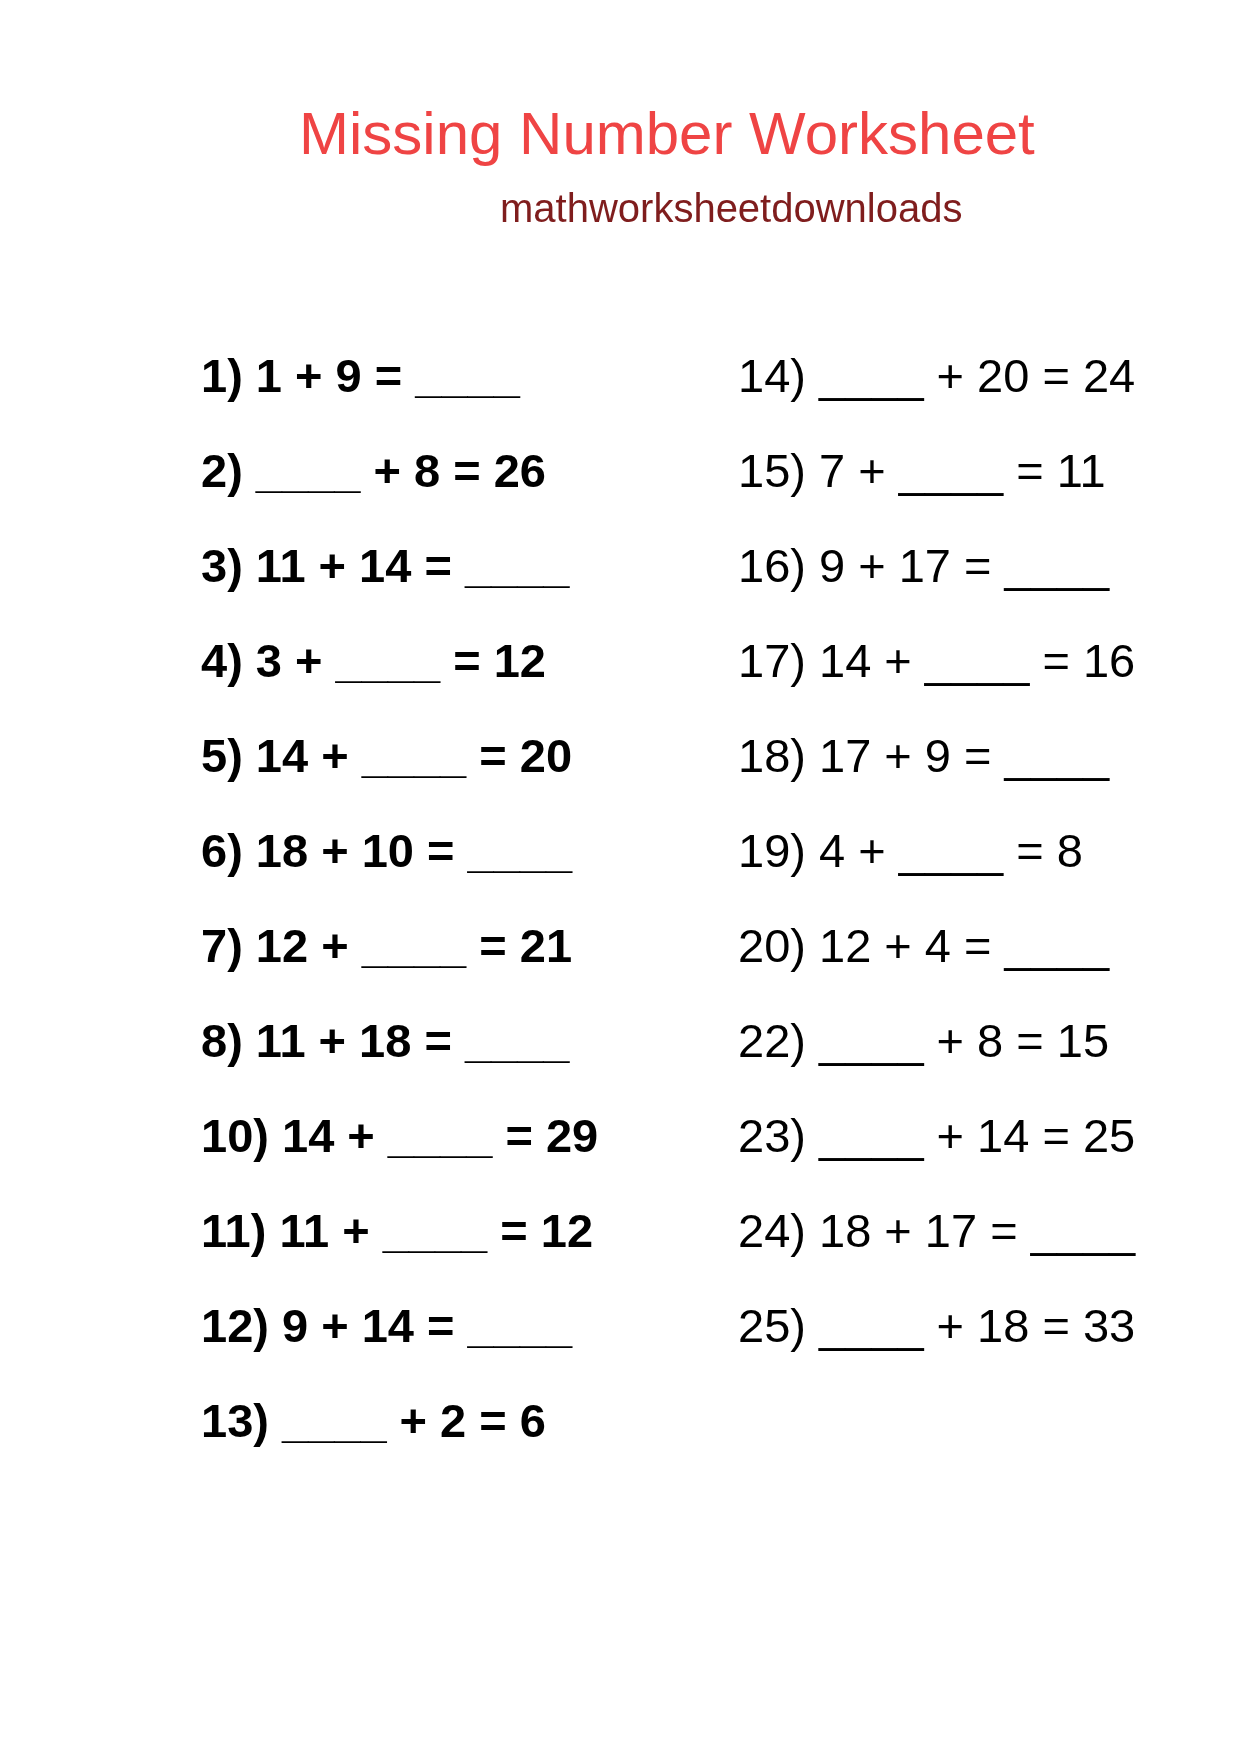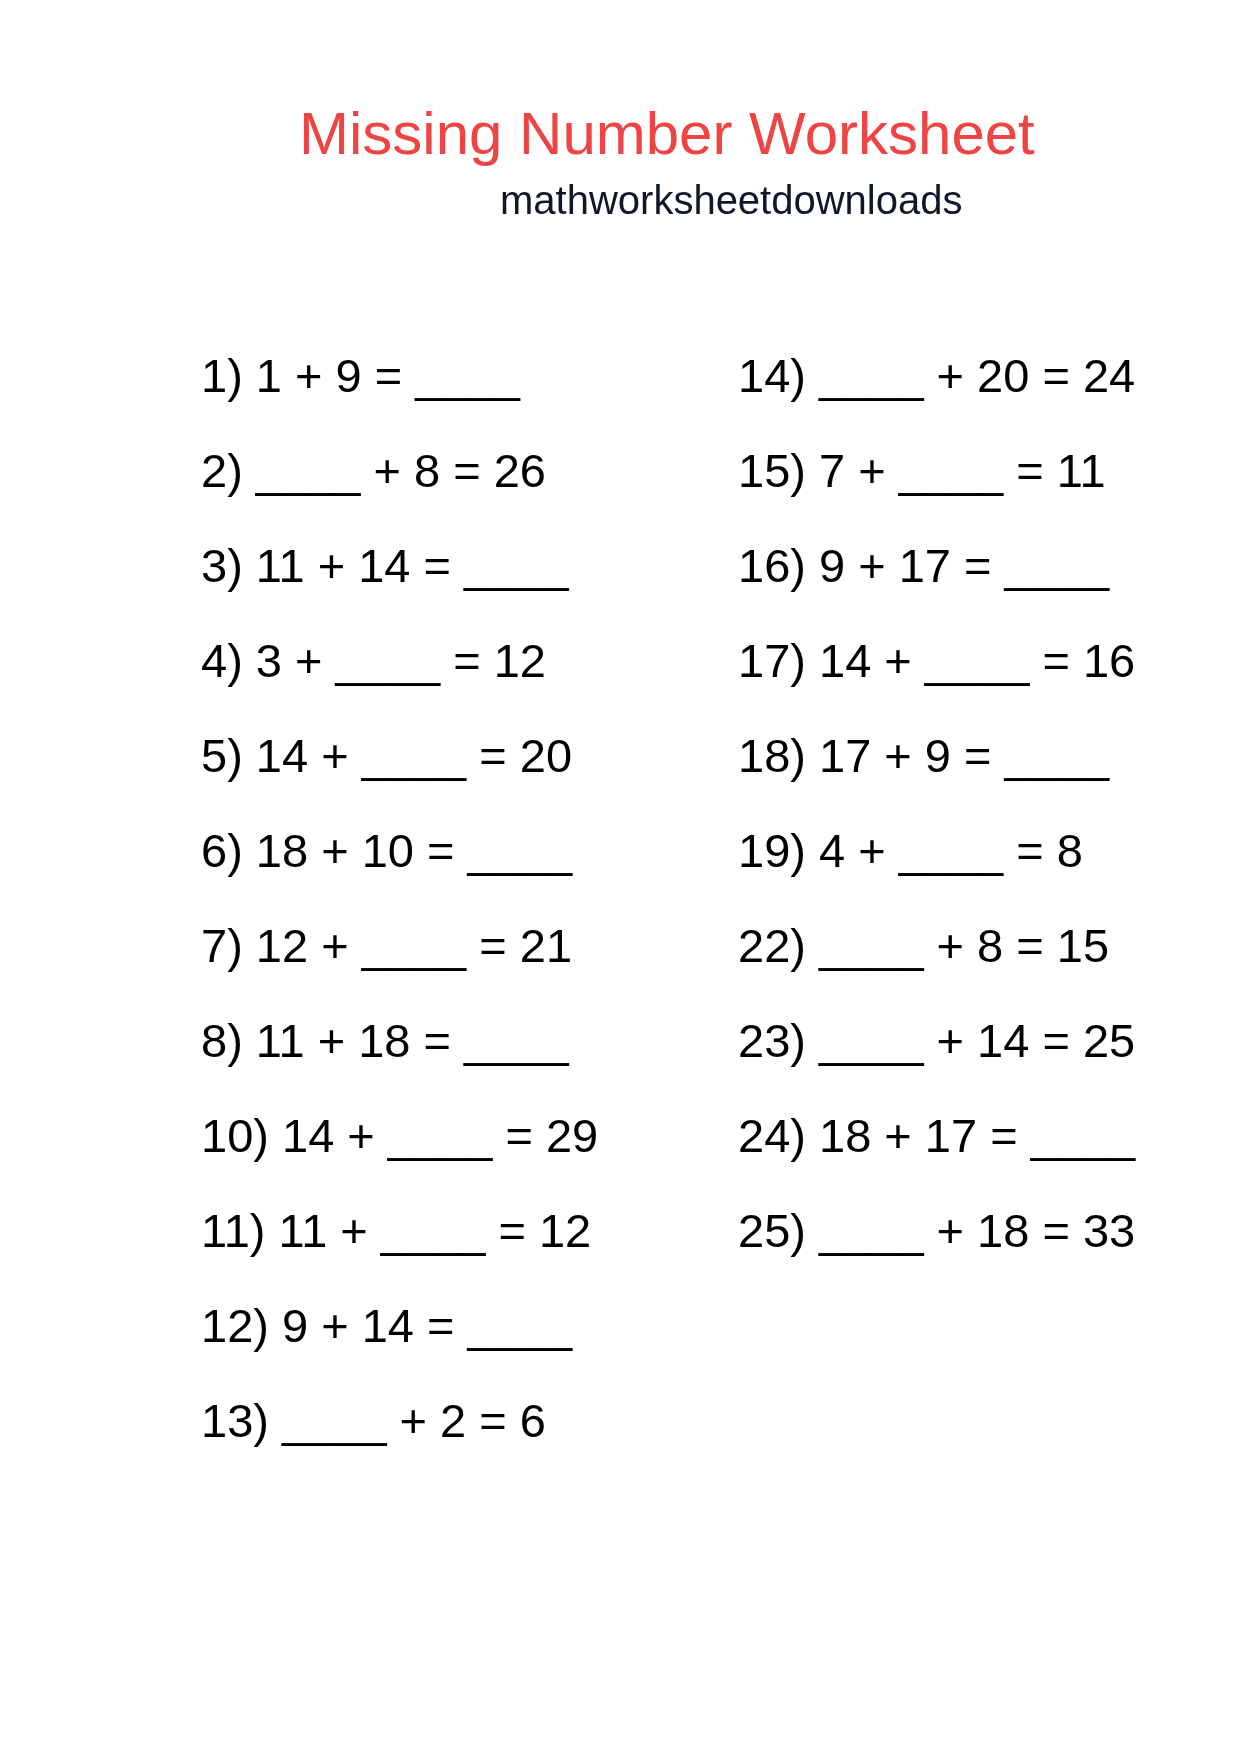--- a/index.html
+++ b/index.html
@@ -22,31 +22,31 @@
       font-size: 60px;
       line-height: 60px;
       white-space: nowrap;
       color: #ef4444;
       margin: 0;
       font-weight: normal;
     }
     .subtitle {
       position: absolute;
       left: 500px;
-      top: 180px;
+      top: 188px;
       font-size: 40px;
       line-height: 40px;
       white-space: nowrap;
-      color: #0f172a;
+      color: #7f1d1d;
     }
     .column {
       position: absolute;
       top: 328px;
     }
-    .col-left { left: 201px; }
+    .col-left { left: 201px; font-weight: bold; }
     .col-right { left: 701px; margin-left: 37px; }
     .problem {
       height: 95px;
       line-height: 95px;
       font-size: 47px;
       white-space: pre;
     }
   </style>
 </head>
 <body>
@@ -69,17 +69,18 @@
   <div class="problem">13) ____ + 2 = 6</div>
 </div>
 
 <div class="column col-right">
   <div class="problem">14) ____ + 20 = 24</div>
   <div class="problem">15) 7 + ____ = 11</div>
   <div class="problem">16) 9 + 17 = ____</div>
   <div class="problem">17) 14 + ____ = 16</div>
   <div class="problem">18) 17 + 9 = ____</div>
   <div class="problem">19) 4 + ____ = 8</div>
+  <div class="problem">20) 12 + 4 = ____</div>
   <div class="problem">22) ____ + 8 = 15</div>
   <div class="problem">23) ____ + 14 = 25</div>
   <div class="problem">24) 18 + 17 = ____</div>
   <div class="problem">25) ____ + 18 = 33</div>
 </div>
 
 </body></html>

